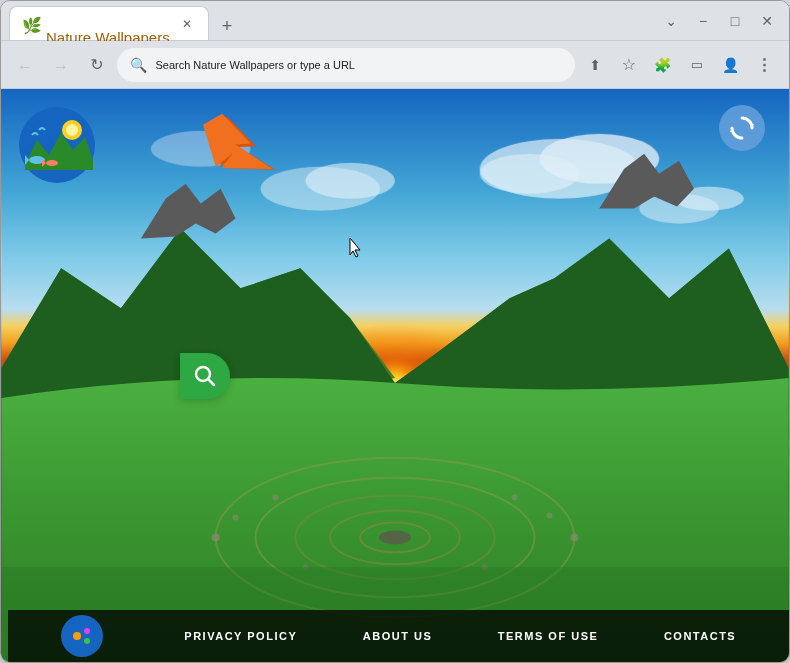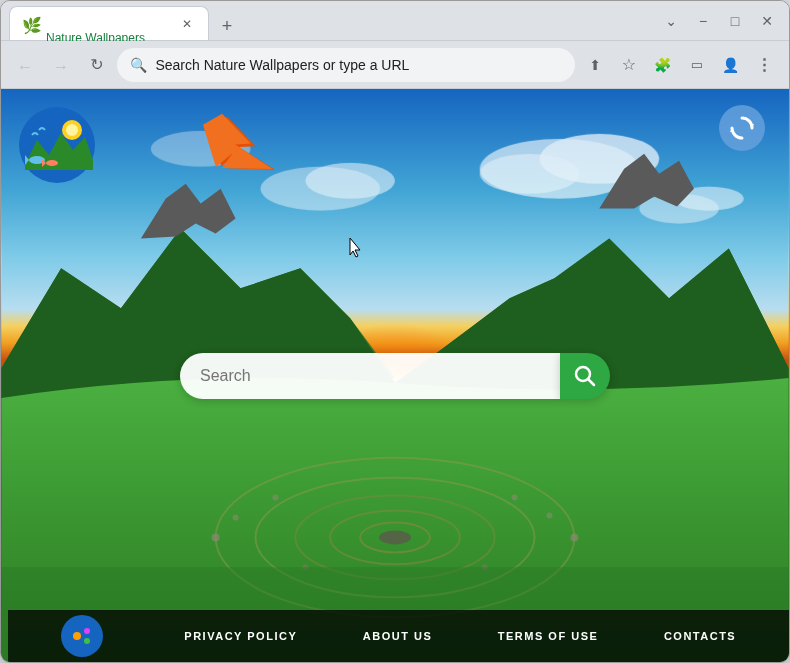--- a/index.html
+++ b/index.html
@@ -47,22 +47,22 @@
       border: 1px solid #c8cdd5;
       border-bottom: none;
     }
 
     .tab-favicon {
       width: 16px;
       height: 16px;
     }
 
     .tab-title {
-      font-size: 12px;
-      color: #15803d;
+      font-size: 15px;
+      color: #a16207;
       flex: 1;
       margin-top: 28px;
     }
 
     .tab-close {
       width: 18px;
       height: 18px;
       border-radius: 50%;
       display: flex;
       align-items: center;
@@ -140,21 +140,21 @@
       border: 1px solid transparent;
       cursor: text;
     }
 
     .address-search-icon {
       color: #9aa0a6;
       font-size: 14px;
     }
 
     .address-text {
-      font-size: 14px;
+      font-size: 11px;
       color: #202124;
       flex: 1;
     }
 
     .nav-actions {
       display: flex;
       align-items: center;
       gap: 2px;
     }
 
@@ -481,23 +481,20 @@
     <div class="refresh-icon">
       <svg width="28" height="28" viewBox="0 0 28 28" xmlns="http://www.w3.org/2000/svg">
         <path d="M14 4 A10 10 0 0 1 24 14" fill="none" stroke="white" stroke-width="3" stroke-linecap="round"></path>
         <path d="M22 10 L24 14 L26 10" fill="white"></path>
         <path d="M14 24 A10 10 0 0 1 4 14" fill="none" stroke="white" stroke-width="3" stroke-linecap="round"></path>
         <path d="M6 18 L4 14 L2 18" fill="white"></path>
       </svg>
     </div>
 
     <div class="search-overlay">
-      <div class="search-input-wrapper">
-        <input class="search-input" type="text" placeholder="Search" style="">
-      </div>
       <div class="search-btn">
         <svg width="22" height="22" viewBox="0 0 22 22" xmlns="http://www.w3.org/2000/svg">
           <circle cx="9" cy="9" r="7" fill="none" stroke="white" stroke-width="2.5"></circle>
           <line x1="14" y1="14" x2="20" y2="20" stroke="white" stroke-width="2.5" stroke-linecap="round"></line>
         </svg>
       </div>
     </div>
 
     <div class="cursor-pointer">
       <svg width="14" height="22" viewBox="0 0 14 22" xmlns="http://www.w3.org/2000/svg">

